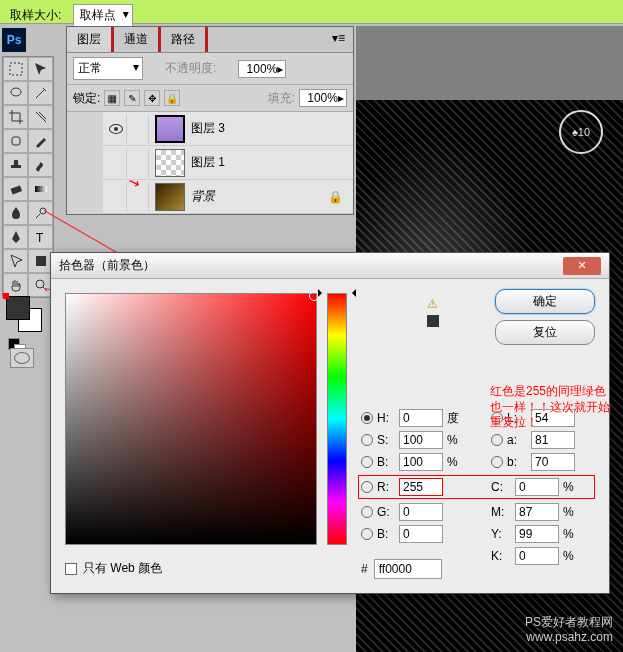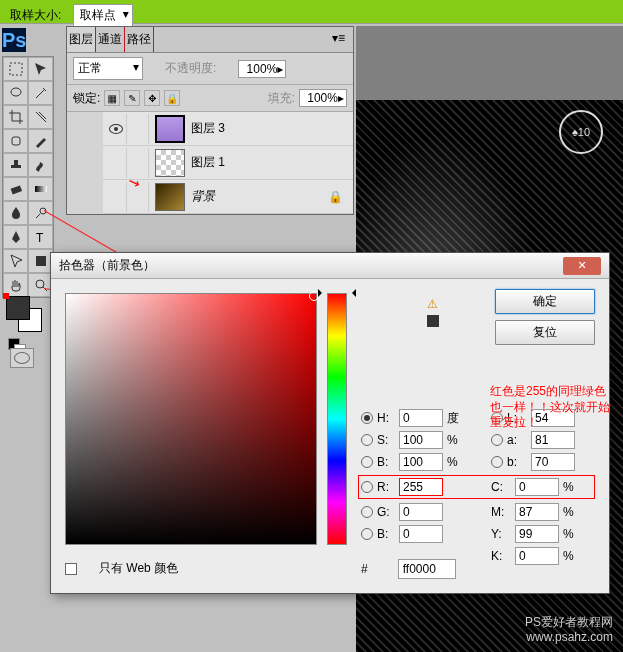--- a/index.html
+++ b/index.html
@@ -1,42 +1,42 @@
 <!DOCTYPE html>
 <html><head>
 <meta charset="utf-8">
 <style>
 * { margin: 0; padding: 0; box-sizing: border-box; font-family: "Microsoft YaHei", sans-serif; font-size: 12px; }
 body { background: #c0c0c0; width: 623px; height: 652px; position: relative; overflow: hidden; }
 
-.topbar { position: absolute; top: 0; left: 0; right: 0; height: 24px; background: #84cc16; border-bottom: 1px solid #999; padding: 4px 10px; }
+.topbar { position: absolute; top: 0; left: 0; right: 0; height: 24px; background: #bef264; border-bottom: 1px solid #999; padding: 4px 10px; }
 .topbar span { margin-right: 8px; }
 .topbar-dd { display: inline-block; border: 1px solid #999; background: #fff; padding: 2px 16px 2px 6px; position: relative; }
 .topbar-dd:after { content: '▾'; position: absolute; right: 3px; }
 
-.app-icon { position: absolute; top: 28px; left: 2px; width: 24px; height: 24px; background: #001433; color: #5bb0ff; font-weight: bold; text-align: center; line-height: 24px; font-size: 20px; }
+.app-icon { position: absolute; top: 28px; left: 2px; width: 24px; height: 24px; background: #001433; color: #5bb0ff; font-weight: bold; text-align: center; line-height: 24px; font-size: 12px; }
 
 .toolbox { position: absolute; top: 56px; left: 2px; width: 52px; background: #d4d4d4; border: 1px solid #888; }
 .tool-row { display: flex; }
 .tool { width: 25px; height: 24px; border: 1px solid #aaa; display: flex; align-items: center; justify-content: center; cursor: pointer; background: #d4d4d4; }
 .tool svg { width: 16px; height: 16px; }
 
 .swatches { position: absolute; top: 296px; left: 6px; width: 40px; height: 40px; }
 .fg-swatch { position: absolute; top: 0; left: 0; width: 24px; height: 24px; background: #333; border: 1px solid #000; }
 .fg-handle { position: absolute; top:-4px; left:-4px; width:6px; height:6px; background:#ff0000;}
 .bg-swatch { position: absolute; top: 12px; left: 12px; width: 24px; height: 24px; background: #fff; border: 1px solid #000; }
 .mini-swatch { position: absolute; top: 30px; left: 0; width: 12px; height: 12px; background: #000; border: 1px solid #888; }
 .mini-swatch2 { position: absolute; top: 36px; left: 6px; width: 12px; height: 12px; background: #fff; border: 1px solid #888; }
 
 .qmask { position: absolute; top: 348px; left: 10px; width: 24px; height: 20px; border: 1px solid #888; background: #d4d4d4; }
 .qmask:after { content: ''; position: absolute; inset: 3px; border: 1px solid #666; border-radius: 50%; }
 
 .panels { position: absolute; top: 26px; left: 66px; width: 288px; background: #d4d4d4; border: 1px solid #666; }
 .panel-tabs { display: flex; background: #c8c8c8; border-bottom: 1px solid #888; }
-.panel-tab { padding: 4px 2px; border-right: 1px solid #b91c1c; cursor: pointer; }
+.panel-tab { padding: 4px 10px; border-right: 3px solid #b91c1c; cursor: pointer; }
 .panel-tab.active { background: #d4d4d4; }
 .panel-menu { margin-left: auto; padding: 4px 8px; }
 
 .panel-controls { padding: 4px 6px; border-bottom: 1px solid #aaa; display: flex; align-items: center; gap: 22px; }
 .blend-dd { border: 1px solid #999; background: #fff; padding: 2px 4px; width: 70px; position: relative; }
 .blend-dd:after { content: '▾'; position: absolute; right: 3px; }
 .pct-field { border: 1px solid #999; background: #fff; padding: 1px 2px; width: 48px; display: inline-flex; }
 .pct-field span:first-child { flex: 1; text-align: right; }
 
 .lock-row { padding: 4px 6px; border-bottom: 1px solid #aaa; display: flex; align-items: center; gap: 4px; }
@@ -85,38 +85,38 @@
 .hue-ptr:after { right: -4px; border-right-color: #000; }
 
 .preview-block { position: absolute; top: 14px; left: 310px; width: 90px; }
 .preview-label { text-align: center; margin-bottom: 2px; }
 .preview-new { width: 60px; height: 30px; background: #ff0000; margin: 0 auto; border: 1px solid #888; border-bottom: none; }
 .preview-cur { width: 60px; height: 30px; background: #2020dd; margin: 0 auto; border: 1px solid #888; }
 .warn-tri { position: absolute; top: 18px; left: 376px; color: #cc8800; }
 .warn-box { position: absolute; top: 36px; left: 376px; width: 12px; height: 12px; background: #333; }
 
 .btns { position: absolute; top: 10px; right: 14px; width: 100px; }
-.btn { display: block; width: 100%; padding: 3px 0; margin-bottom: 6px; background: linear-gradient(#fdfdfd,#e0e0e0); border: 1px solid #888; border-radius: 1px; text-align: center; cursor: pointer; }
+.btn { display: block; width: 100%; padding: 3px 0; margin-bottom: 6px; background: linear-gradient(#fdfdfd,#e0e0e0); border: 1px solid #888; border-radius: 10px; text-align: center; cursor: pointer; }
 .btn.primary { border-color: #2a7ac0; box-shadow: 0 0 2px #4aa0e8; }
 
 .fields { position: absolute; top: 130px; left: 310px; right: 14px; }
 .frow { display: flex; align-items: center; margin-bottom: 4px; gap: 4px; }
 .frow .rad { width: 12px; height: 12px; border: 1px solid #666; border-radius: 50%; display: inline-block; }
 .frow .rad.on:after { content:''; display:block; width:6px; height:6px; background:#333; border-radius:50%; margin:2px; }
 .frow label { width: 18px; }
 .frow input { width: 44px; border: 1px solid #999; padding: 1px 3px; text-align: left; }
 .frow .unit { width: 16px; }
 .frow .gap { width: 20px; }
 .frow label.w2 { width: 20px; }
 .hilite { border: 1px solid #f00 !important; }
 
 .hex-row { position: absolute; bottom: 14px; left: 310px; display: flex; align-items: center; gap: 6px; }
-.hex-row input { width: 58px; border: 1px solid #999; padding: 2px 4px; margin-left: 24px; }
-
-.webonly { position: absolute; bottom: 16px; left: 14px; display: flex; align-items: center; gap: 22px; }
+.hex-row input { width: 68px; border: 1px solid #999; padding: 2px 4px; }
+
+.webonly { position: absolute; bottom: 16px; left: 14px; display: flex; align-items: center; gap: 6px; }
 .webonly .cb { width: 12px; height: 12px; border: 1px solid #666; background: #fff; }
 
 .annot { position: absolute; top: 384px; left: 490px; width: 120px; color: #f00; font-size: 12px; line-height: 1.3; pointer-events: none; text-shadow: 0 0 2px #fff; }
 
 .watermark { position: absolute; bottom: 6px; right: 10px; color: #ccc; font-size: 13px; text-align: right; line-height: 1.3; text-shadow: 1px 1px 1px #000; }
 </style>
 </head>
 <body>
 
 <div class="topbar">

